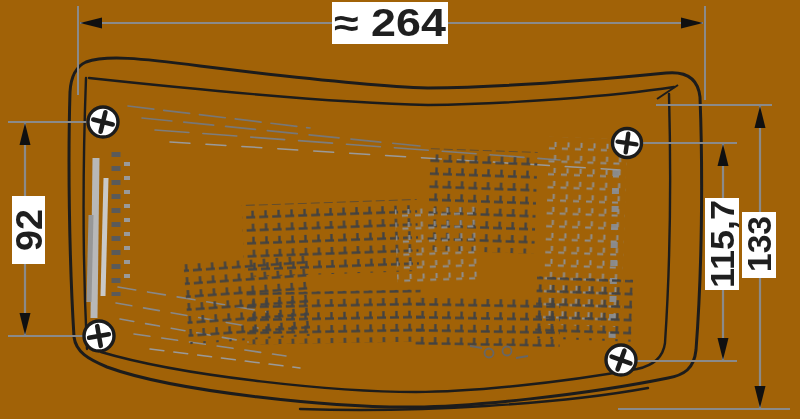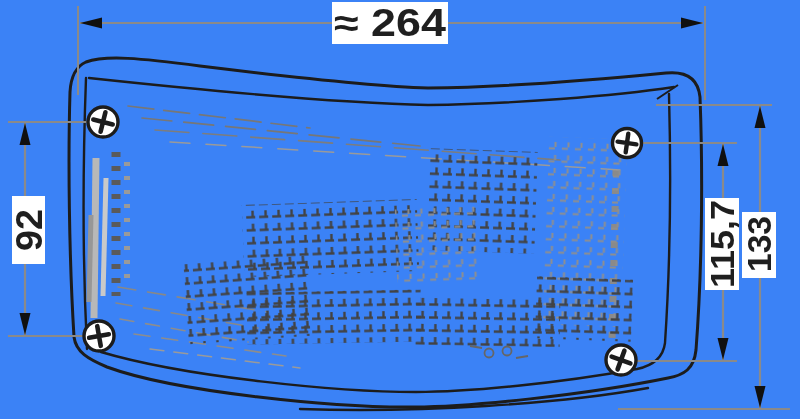--- a/index.html
+++ b/index.html
@@ -1,16 +1,16 @@
 <!DOCTYPE html>
 <html><head>
 <meta charset="utf-8">
 <style>
   html,body{margin:0;padding:0;background:#ffffff;}
-  .stage{position:relative;width:800px;height:419px;background:#3b82f6;overflow:hidden;
+  .stage{position:relative;width:800px;height:419px;background:#a16207;overflow:hidden;
          font-family:"Liberation Sans","DejaVu Sans",sans-serif;}
   svg{display:block;}
   .ext{stroke-width:2;fill:none;}
   .dim{stroke-width:2.2;fill:none;}
   .arr{stroke:none;}
   .outline{fill:none;stroke-width:3;stroke-linecap:round;stroke-linejoin:round;}
   .inner{fill:none;stroke-width:2.4;stroke-linecap:round;stroke-linejoin:round;}
   .streak{fill:none;stroke-linecap:round;}
   .labels text{font-family:"Liberation Sans","DejaVu Sans",sans-serif;font-weight:bold;}
 </style>

